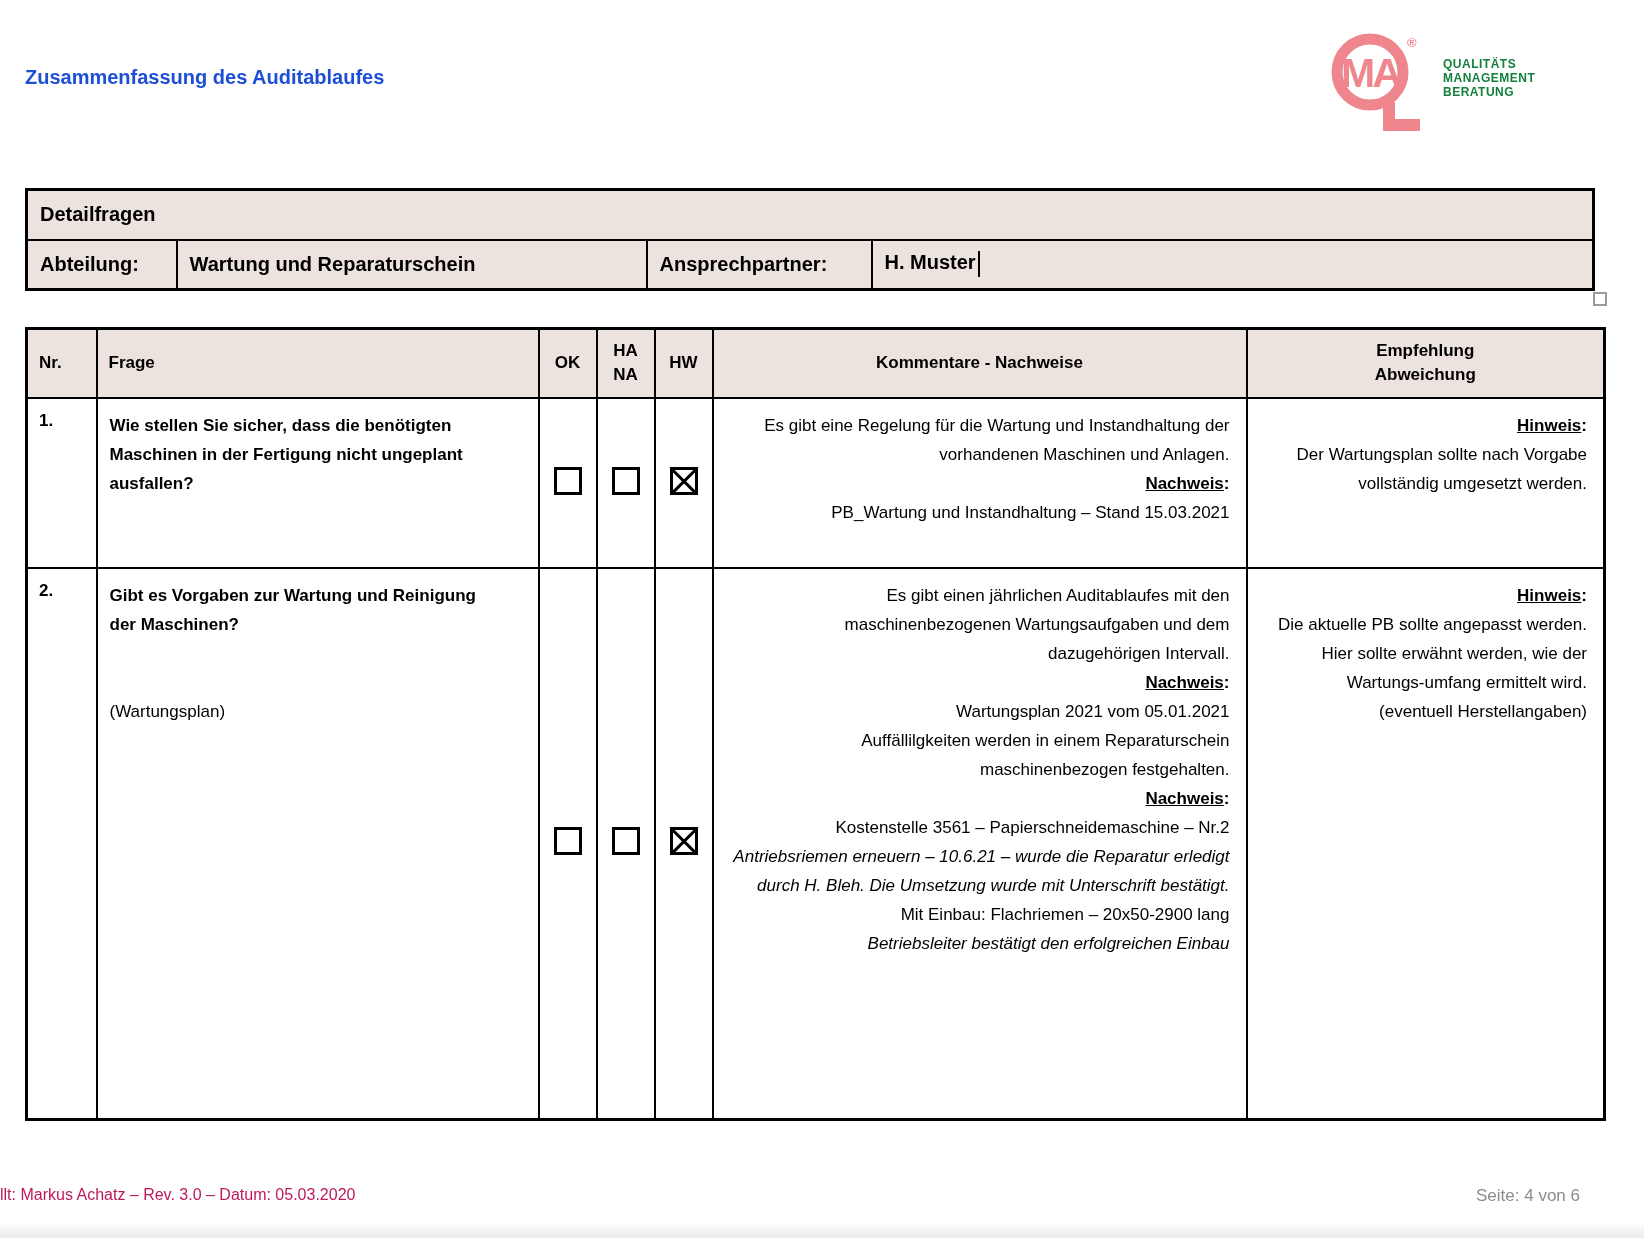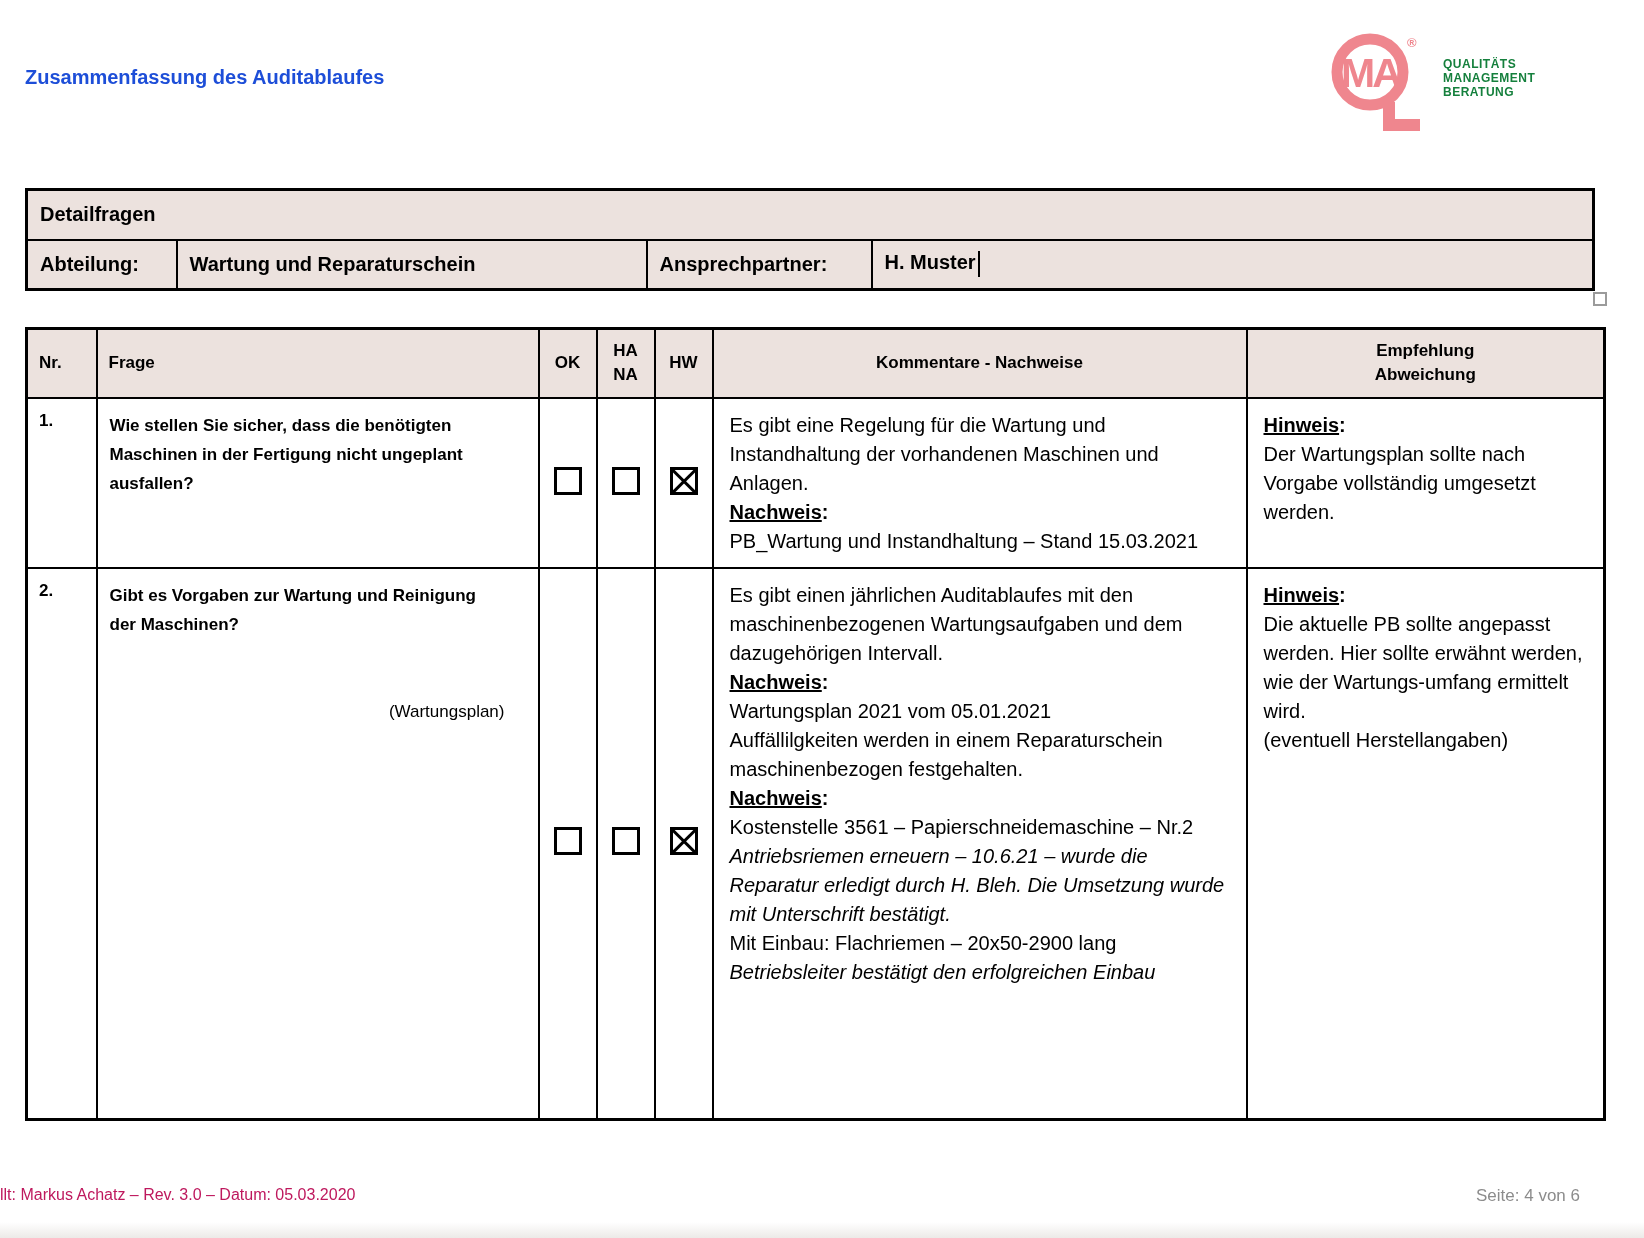--- a/index.html
+++ b/index.html
@@ -53,36 +53,36 @@
     text-align:center; vertical-align:middle;
     line-height:24px; height:69px;
   }
   .main-table th.h-left { text-align:left; padding-left:11px; }
   .main-table tbody td { vertical-align:top; background:#fff; }
   tr.row-1 { height:170px; }
   tr.row-2 { height:552px; }
 
   .nr-cell { font-weight:bold; font-size:17px; padding:12px 0 0 11px; }
   .q-cell  { font-weight:bold; font-size:17px; line-height:29px; padding:12px 33px 0 12px; }
-  .q-note  { font-weight:normal; margin-top:58px;text-align:right; }
+  .q-note  { font-weight:normal; margin-top:58px; }
 
   .cb-cell { vertical-align:middle !important; text-align:center; }
   .checkbox {
     display:inline-block; position:relative;
     width:28px; height:28px;
     border:3px solid #000; background:#fff;
   }
   .checkbox.checked::before, .checkbox.checked::after {
     content:""; position:absolute; left:50%; top:50%;
     width:36px; height:2.5px; background:#000;
   }
   .checkbox.checked::before { transform:translate(-50%,-50%) rotate(45deg); }
   .checkbox.checked::after  { transform:translate(-50%,-50%) rotate(-45deg); }
 
-  .text-cell { font-size:20px; line-height:29px; padding:12px 16px 0 16px; }
+  .text-cell { font-size:17px; line-height:29px; padding:12px 16px 0 16px;text-align:right; }
   .text-cell p { margin:0; }
   .mt    { margin-top:26px; }
   .mt-sm { margin-top:6px;font-style:italic; }
   .strong{ font-weight:bold; }
   .u     { text-decoration:underline; }
 
   .caret {
     display:inline-block; width:2px; height:26px;
     background:#000; vertical-align:middle; margin-left:2px;
   }

